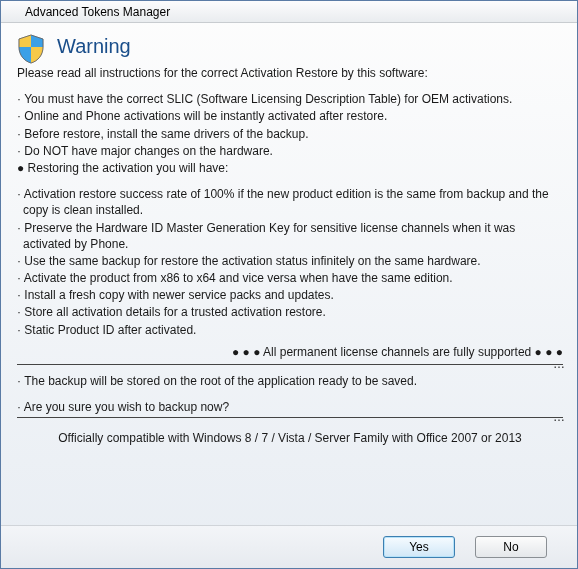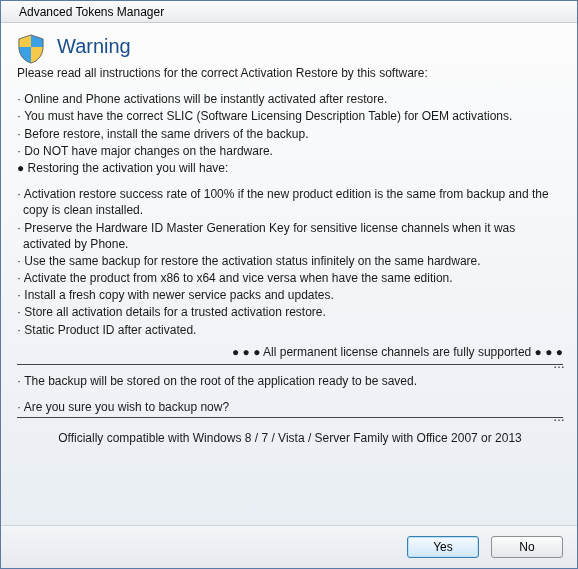--- a/index.html
+++ b/index.html
@@ -18,21 +18,21 @@
     height: 569px;
     background: linear-gradient(to bottom, #fdfdfd 0%, #e8edf3 100%);
     border: 1px solid #5a7ba5;
     display: flex;
     flex-direction: column;
   }
   .titlebar {
     height: 22px;
     background: linear-gradient(to bottom, #fcfcfd 0%, #e9ecef 100%);
     border-bottom: 1px solid #c8ccd0;
-    padding: 2px 18px;
+    padding: 2px 24px;
     font-size: 12px;
     display: flex;
     align-items: center;
   }
   .content {
     flex: 1;
     padding: 10px 14px 0 14px;
     position: relative;
     overflow: hidden;
   }
@@ -91,22 +91,22 @@
     background: transparent;
   }
   .compat {
     text-align: center;
     font-size: 12px;
     margin-top: 12px;
   }
   .button-bar {
     display: flex;
     justify-content: flex-end;
-    gap: 12px;
-    padding: 10px 14px;
+    gap: 20px;
+    padding: 10px 30px;
     border-top: 1px solid #d0d4d9;
     background: linear-gradient(to bottom, #f3f5f8, #e6eaef);
   }
   .btn {
     min-width: 72px;
     height: 22px;
     font-size: 12px;
     font-family: inherit;
     border: 1px solid #8a8f94;
     border-radius: 3px;
@@ -143,22 +143,22 @@
         </svg>
       </span>
       <div class="warning-title">Warning</div>
     </div>
 
     <div class="body-text">
 
       <p>Please read all instructions for the correct Activation Restore by this software:</p>
 
       <div>
+        <div class="li">You must have the correct SLIC (Software Licensing Description Table) for OEM activations.</div>
         <div class="li">Online and Phone activations will be instantly activated after restore.</div>
-        <div class="li">You must have the correct SLIC (Software Licensing Description Table) for OEM activations.</div>
         <div class="li">Before restore, install the same drivers of the backup.</div>
         <div class="li">Do NOT have major changes on the hardware.</div>
       </div>
 
       <p class="bullet-header">● Restoring the activation you will have:</p>
 
       <div>
         <div class="li">Activation restore success rate of 100% if the new product edition is the same from backup and the copy is clean installed.</div>
         <div class="li">Preserve the Hardware ID Master Generation Key for sensitive license channels when it was activated by Phone.</div>
         <div class="li">Use the same backup for restore the activation status infinitely on the same hardware.</div>

